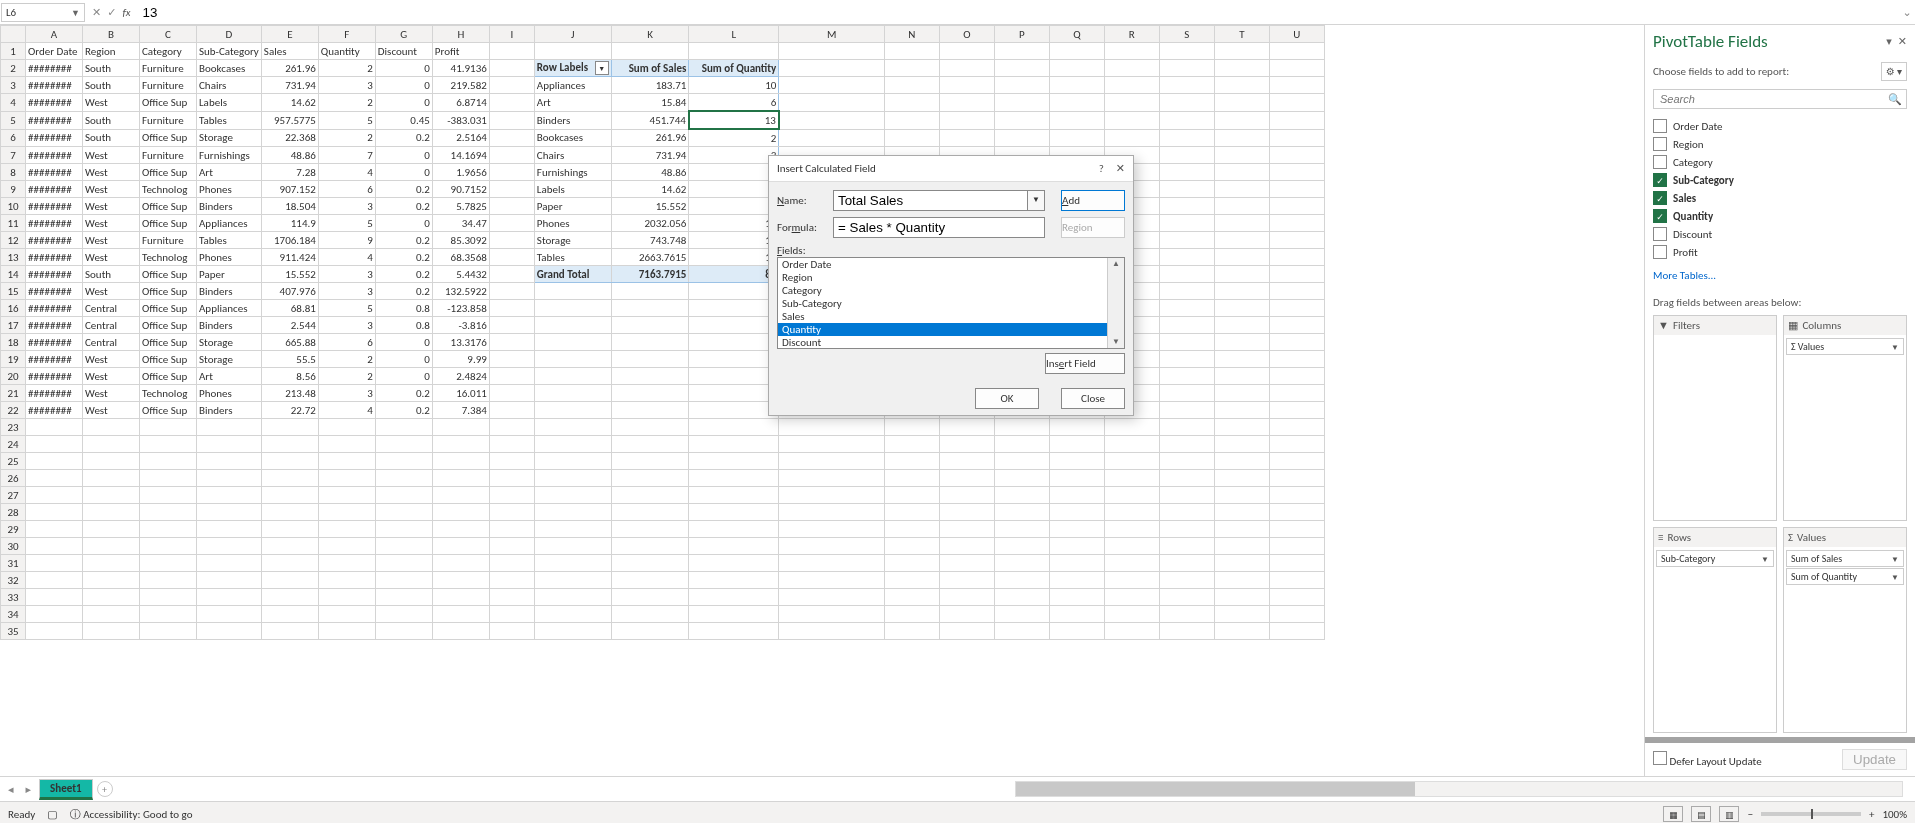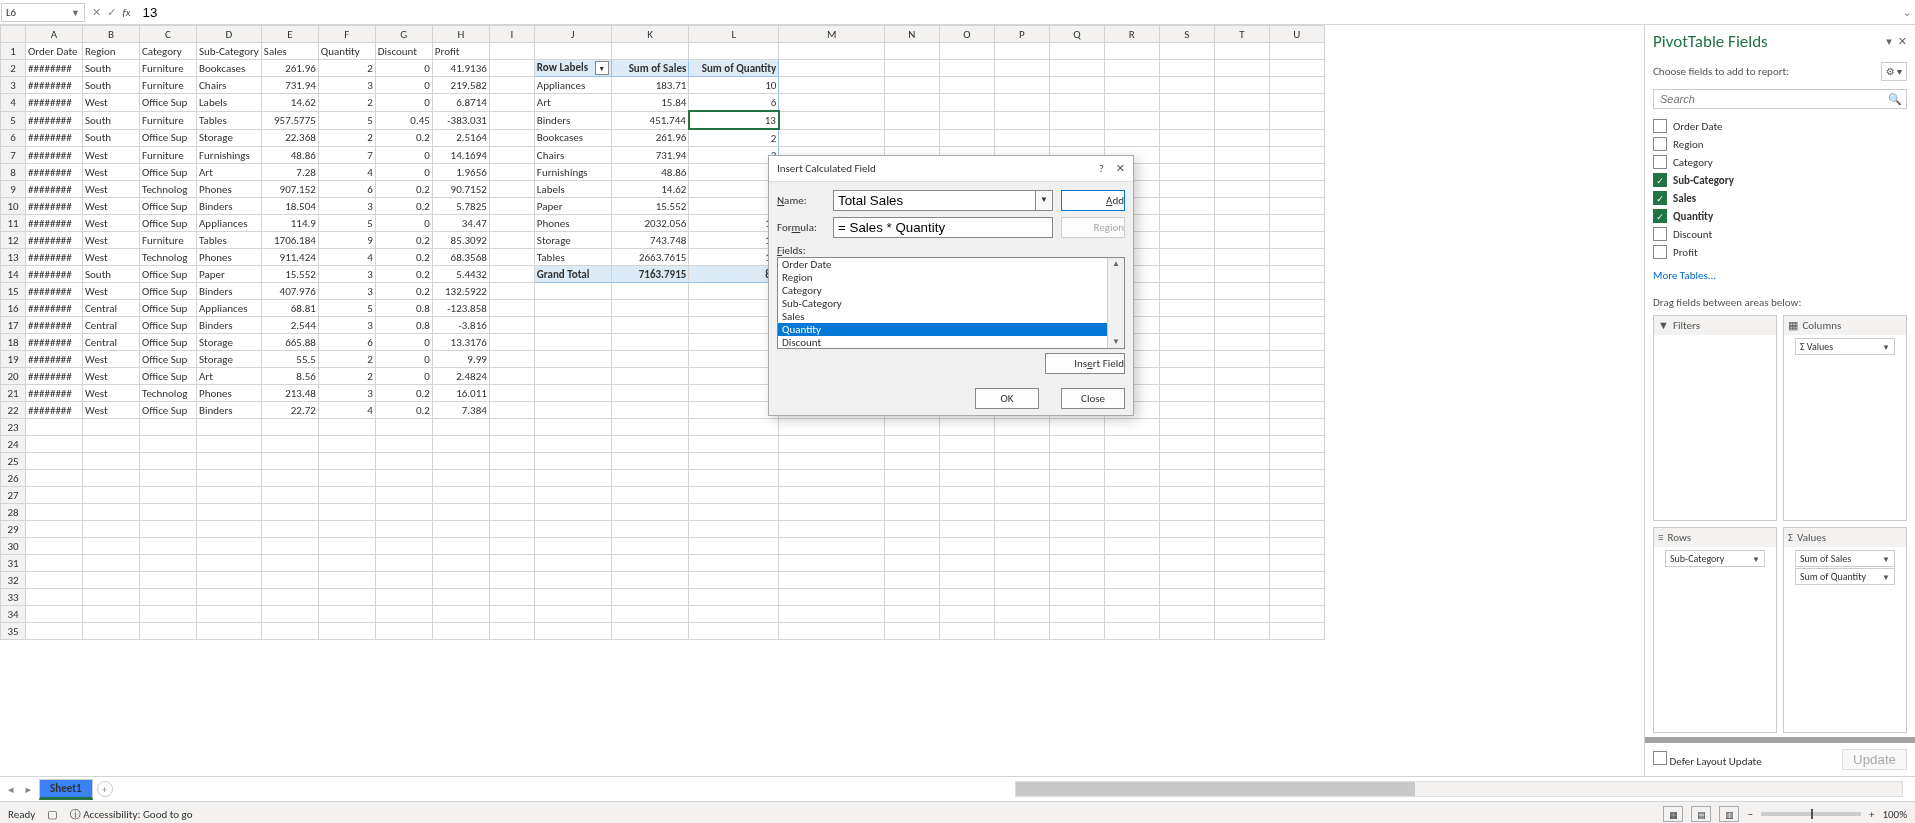--- a/index.html
+++ b/index.html
@@ -22,21 +22,21 @@
 .col-A{width:52px}.col-B{width:52px}.col-C{width:52px}.col-D{width:52px}.col-E{width:52px}.col-F{width:52px}.col-G{width:52px}.col-H{width:52px}.col-I{width:40px}.col-J{width:72px}.col-K{width:72px}.col-L{width:84px}.col-M{width:100px}
 .col-N{width:50px}.col-O{width:50px}.col-P{width:50px}.col-Q{width:50px}.col-R{width:50px}.col-S{width:50px}.col-T{width:50px}.col-U{width:50px}
 .pivot-hdr{background:#ddebf7;font-weight:bold;border:1px solid #9bc2e6 !important}
 .pivot-cell-l{border-left:1px solid #9bc2e6 !important}
 .pivot-cell-r{border-right:1px solid #9bc2e6 !important}
 .pivot-gt{font-weight:bold;border-top:1px solid #9bc2e6 !important;border-bottom:1px solid #9bc2e6 !important;background:#ddebf7}
 .sel-cell{border:2px solid #217346 !important}
 .filter-btn{float:right;width:12px;height:12px;border:1px solid #888;display:inline-flex;align-items:center;justify-content:center;font-size:7px;margin-left:2px;background:#fff}
 .sheet-tabs{height:24px;border-top:1px solid #d4d4d4;display:flex;align-items:center;padding:0 4px;gap:4px}
 .tab-nav{color:#888;padding:0 4px}
-.tab{border:1px solid #ccc;border-bottom:3px solid #217346;padding:2px 10px;background:#3b82f6;font-weight:bold}
+.tab{border:1px solid #ccc;border-bottom:3px solid #217346;padding:2px 10px;background:#14b8a6;font-weight:bold}
 .newtab{color:#888;border:1px solid #ccc;border-radius:50%;width:14px;height:14px;display:flex;align-items:center;justify-content:center;font-size:10px}
 .hscroll{flex:1;height:14px;background:#f3f2f1;margin:0 8px;position:relative;border:1px solid #ddd}
 .hscroll .thumb{position:absolute;left:0;width:45%;height:100%;background:#c8c8c8}
 .status-bar{height:24px;border-top:1px solid #d4d4d4;display:flex;align-items:center;padding:0 8px;justify-content:space-between;font-size:11px;background:#f3f2f1}
 .status-left{display:flex;gap:12px;align-items:center}
 .status-right{display:flex;gap:8px;align-items:center}
 .view-btn{width:18px;height:14px;border:1px solid #aaa;display:flex;align-items:center;justify-content:center;font-size:9px}
 .zoom-slider{width:100px;height:4px;background:#ccc;position:relative}
 .zoom-slider .tk{position:absolute;left:50%;top:-3px;width:2px;height:10px;background:#555}
 
@@ -53,36 +53,36 @@
 .chk{width:12px;height:12px;border:1px solid #888;display:inline-flex;align-items:center;justify-content:center;font-size:9px}
 .chk.on{background:#217346;color:#fff;border-color:#217346}
 .bold{font-weight:bold}
 .more-tables{padding:4px 8px;color:#0066cc;cursor:pointer}
 .areas{flex:1;display:flex;flex-direction:column;padding:4px 8px}
 .areas-label{color:#555;margin:6px 0}
 .areas-grid{display:grid;grid-template-columns:1fr 1fr;grid-template-rows:1fr 1fr;gap:6px;flex:1}
 .area-box{border:1px solid #ccc;display:flex;flex-direction:column}
 .area-title{background:#f3f2f1;padding:3px 4px;color:#555;display:flex;align-items:center;gap:4px}
 .area-body{flex:1;padding:2px;overflow:hidden}
-.area-pill{border:1px solid #ccc;padding:1px 4px;margin:1px 9px;display:flex;justify-content:space-between;align-items:center;background:#fff;font-size:10px}
+.area-pill{border:1px solid #ccc;padding:1px 4px;margin:1px 0;display:flex;justify-content:space-between;align-items:center;background:#fff;font-size:10px}
 .area-pill .dd{font-size:8px;color:#555}
 .defer{padding:6px 8px;display:flex;justify-content:space-between;align-items:center;border-top:6px solid #a3a3a3}
 .defer button{color:#aaa;border:1px solid #ddd;background:#f8f8f8;padding:2px 10px}
 
 .dialog{position:absolute;left:768px;top:130px;width:364px;background:#f0f0f0;border:1px solid #aaa;box-shadow:4px 4px 12px rgba(0,0,0,.2);font-size:11px}
 .dlg-title{display:flex;justify-content:space-between;align-items:center;padding:6px 8px;background:#fff;border-bottom:1px solid #ddd}
 .dlg-title .r{display:flex;gap:12px;color:#555}
 .dlg-body{padding:8px}
 .dlg-row{display:flex;align-items:center;margin-bottom:6px;gap:6px}
 .dlg-row label{width:50px}
 .dlg-row label u{text-decoration:underline}
 .dlg-input{flex:1;border:1px solid #888;padding:2px 4px;background:#fff}
 .dlg-combo{display:flex;flex:1}
 .dlg-combo .arr{width:16px;border:1px solid #888;border-left:none;text-align:center;background:#f8f8f8;font-size:8px;line-height:16px}
-.dlg-btn{width:62px;padding:3px 0;border:1px solid #888;background:#fdfdfd;text-align:right;margin-left:2px}
+.dlg-btn{width:62px;padding:3px 0;border:1px solid #888;background:#fdfdfd;text-align:left;margin-left:10px}
 .dlg-btn.primary{border:1px solid #0078d4}
 .dlg-btn.disabled{color:#aaa;border-color:#ccc}
 .field-box{border:1px solid #888;background:#fff;height:90px;overflow:hidden;position:relative}
 .field-box .opt{padding:0 4px;line-height:13px}
 .field-box .opt.sel{background:#0078d4;color:#fff}
 .field-box .sb{position:absolute;right:0;top:0;width:16px;height:100%;background:#f0f0f0;border-left:1px solid #ccc}
 .field-box .sb .arr{height:12px;text-align:center;font-size:8px;color:#666}
 .dlg-footer{display:flex;justify-content:flex-end;gap:22px;padding:6px 8px}
 .dlg-footer .btn{width:62px;padding:3px 0;border:1px solid #888;background:#fdfdfd;text-align:center}
 .ico{display:inline-block}

